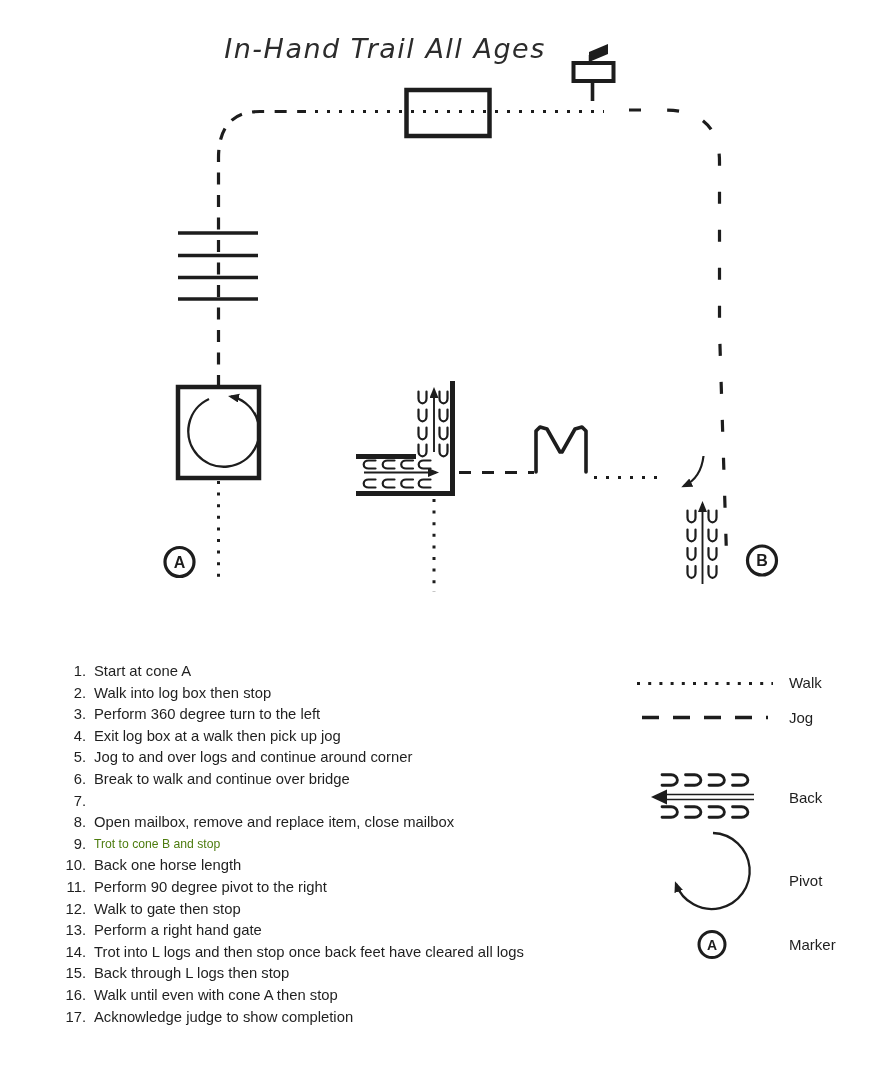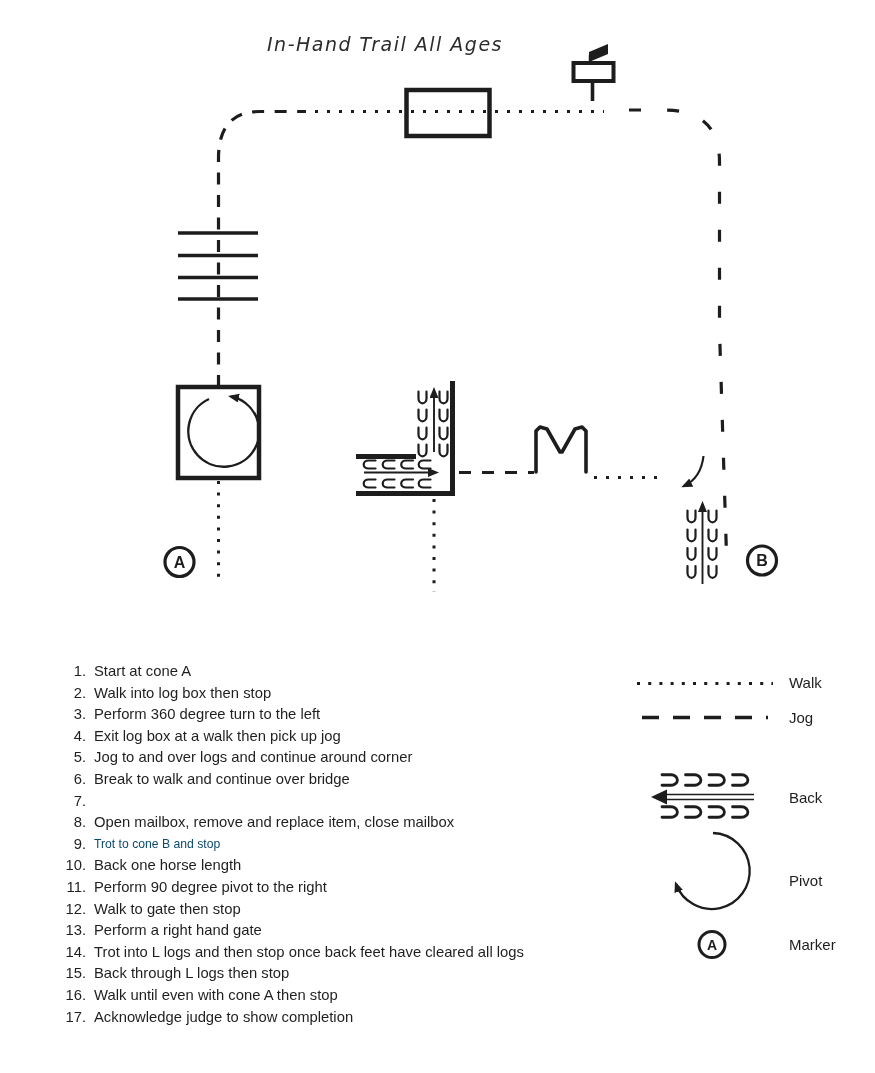--- a/index.html
+++ b/index.html
@@ -3,26 +3,26 @@
 <meta charset="utf-8">
 <style>
   html,body{margin:0;padding:0;background:#ffffff;}
   #page{position:relative;width:875px;height:1073px;background:#ffffff;overflow:hidden;
         font-family:"Liberation Sans", sans-serif;color:#1d1d1d;}
   svg{position:absolute;left:0;top:0;}
   .ink{stroke:#1d1d1d;fill:none;}
   .fillink{fill:#1d1d1d;stroke:none;}
   #title{position:absolute;left:385px;top:33px;transform:translateX(-50%);
          white-space:nowrap;font-family:"DejaVu Sans", sans-serif;font-style:italic;
-         font-size:19px;letter-spacing:1.5px;color:#2c2c2c;font-weight:500;text-align:right;}
+         font-size:27px;letter-spacing:1.5px;color:#2c2c2c;font-weight:500;text-align:right;}
   #instructions{position:absolute;left:64px;top:661px;}
   .row{display:flex;height:21.6px;line-height:21.6px;font-size:14.8px;color:#1f1f1f;}
   .row .n{width:22px;text-align:right;flex:0 0 22px;}
   .row .t{margin-left:8px;white-space:nowrap;}
-  .row.s9 .t{font-size:12.2px;color:#0c4a6e;}
+  .row.s9 .t{font-size:12.2px;color:#4d7c0f;}
   .legend-label{position:absolute;left:789px;font-size:15px;color:#1f1f1f;white-space:nowrap;}
   #lbl-walk{top:674px;text-align:center;}
   #lbl-jog{top:709px;}
   #lbl-back{top:789px;text-align:right;}
   #lbl-pivot{top:872px;}
   #lbl-marker{top:936px;}
   .cone-letter{font-family:"Liberation Sans", sans-serif;font-size:16px;font-weight:bold;fill:#1d1d1d;}
   .cone-letter-sm{font-family:"Liberation Sans", sans-serif;font-size:14px;font-weight:bold;fill:#1d1d1d;}
 </style>
 </head>

